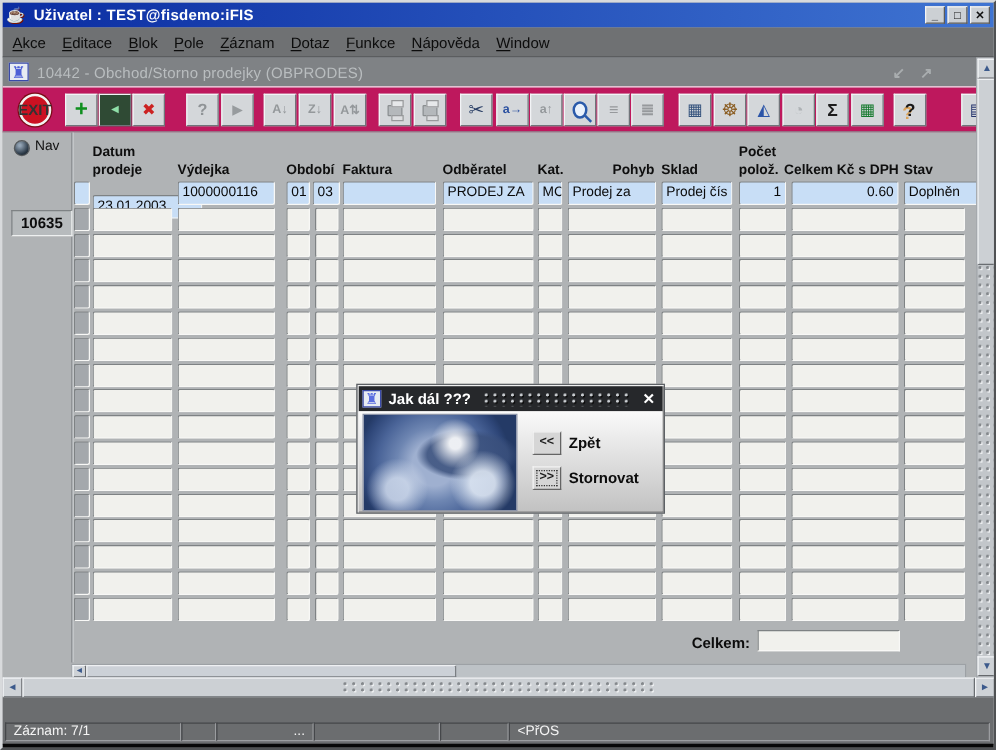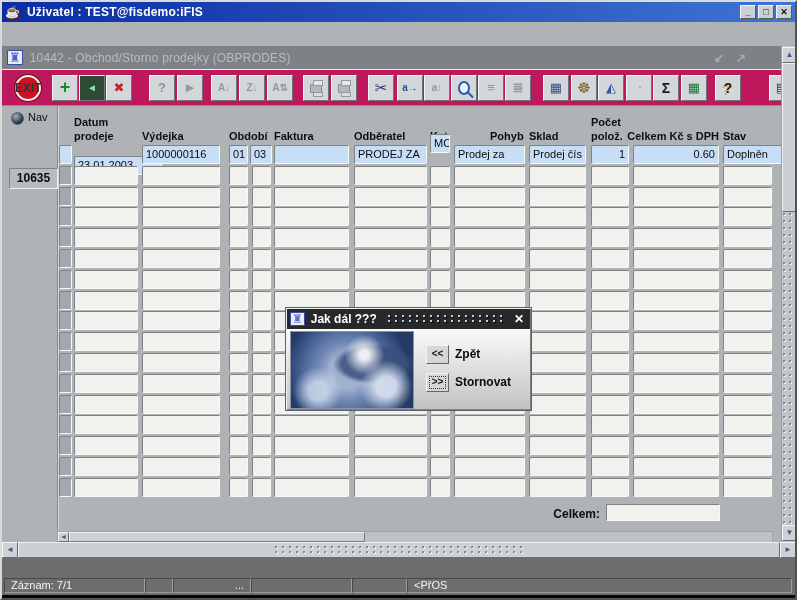--- a/index.html
+++ b/index.html
@@ -96,20 +96,31 @@
   <div id="titlebar" class="abs">
     <span id="app-icon">☕</span>
     <span id="title-text">Uživatel : TEST@fisdemo:iFIS</span>
     <span id="win-buttons">
       <span class="winbtn">_</span>
       <span class="winbtn">□</span>
       <span class="winbtn">✕</span>
     </span>
   </div>
 
+  <div id="menubar" class="abs">
+      <span class="menu-item"><u>A</u>kce</span>
+      <span class="menu-item"><u>E</u>ditace</span>
+      <span class="menu-item"><u>B</u>lok</span>
+      <span class="menu-item"><u>P</u>ole</span>
+      <span class="menu-item"><u>Z</u>áznam</span>
+      <span class="menu-item"><u>D</u>otaz</span>
+      <span class="menu-item"><u>F</u>unkce</span>
+      <span class="menu-item"><u>N</u>ápověda</span>
+      <span class="menu-item"><u>W</u>indow</span>
+    </div>
 
   <div id="form-titlebar" class="abs">
     <span id="form-icon">♜</span>
     <span id="form-title-text">10442 - Obchod/Storno prodejky (OBPRODES)</span>
     <span class="form-ctl" style="left:712px;">↙</span>
     <span class="form-ctl" style="left:734px;">↗</span>
   </div>
 
   <div id="toolbar" class="abs">
       <button class="tb-btn exit" style="margin-left: 13px;">
@@ -207,21 +218,21 @@
       <div class="hdr" style="left: 589px; top: 113px;">Počet<br>polož.</div>
       <div class="hdr" style="left: 600px; top: 127px; width: 117px; text-align: right;">Celkem Kč s DPH</div>
       <div class="hdr" style="left: 721px; top: 127px;">Stav</div>
       <div class="cell ind current" style="left: 57px; top: 143px; width: 13px;"></div>
       <div class="cell current" style="left: 72px; top: 154px; width: 88px;">23.01.2003</div>
       <div class="cell current" style="left: 140px; top: 143px; width: 78px;">1000000116</div>
       <div class="cell current" style="left: 227px; top: 143px; width: 19px;">01</div>
       <div class="cell current" style="left: 248px; top: 143px; width: 22px;">03</div>
       <div class="cell current" style="left: 272px; top: 143px; width: 75px;"></div>
       <div class="cell current" style="left: 352px; top: 143px; width: 73px;">PRODEJ ZA</div>
-      <div class="cell current" style="left: 428px; top: 132px; width: 20px;">MC</div>
+      <div class="cell current" style="left: 428px; top: 143px; width: 20px;">MC</div>
       <div class="cell current" style="left: 452px; top: 143px; width: 71px;">Prodej za</div>
       <div class="cell current" style="left: 527px; top: 143px; width: 57px;">Prodej čís</div>
       <div class="cell current num" style="left: 589px; top: 143px; width: 38px;">1</div>
       <div class="cell current num" style="left: 631px; top: 143px; width: 86px;">0.60</div>
       <div class="cell current" style="left: 721px; top: 143px; width: 71px;">Doplněn</div>
       <div class="cell ind" style="left: 57px; top: 164px; width: 13px;"></div>
       <div class="cell" style="left: 72px; top: 164px; width: 64px;"></div>
       <div class="cell" style="left: 140px; top: 164px; width: 78px;"></div>
       <div class="cell" style="left: 227px; top: 164px; width: 19px;"></div>
       <div class="cell" style="left: 250px; top: 164px; width: 19px;"></div>

